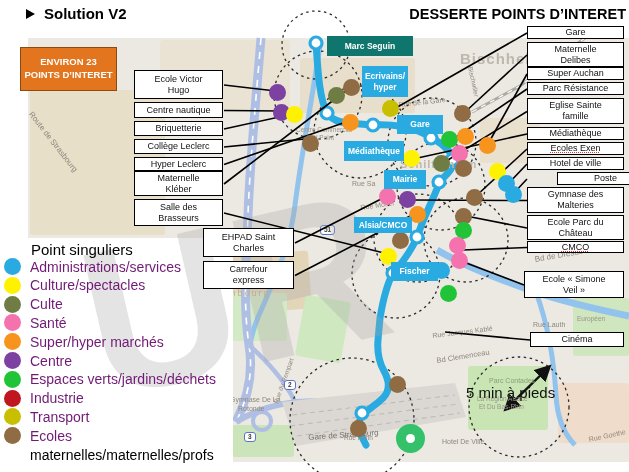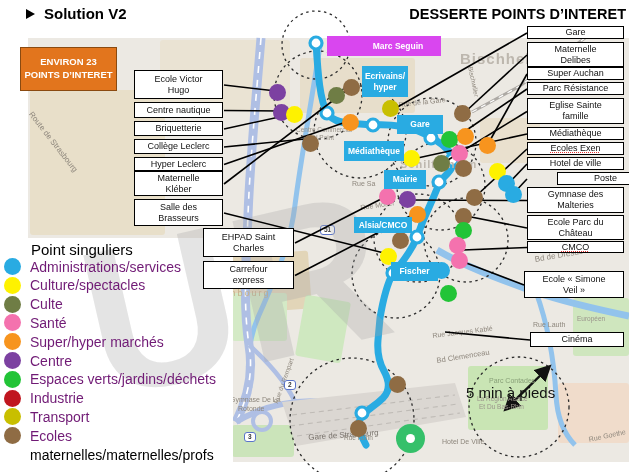--- a/index.html
+++ b/index.html
@@ -208,21 +208,21 @@
       <div class="poi" style="left: 450.5px; top: 251.5px; background: rgb(244, 114, 174);"></div>
       <div class="poi" style="left: 432.5px; top: 261.5px; background: rgb(41, 171, 226);"></div>
       <div class="poi" style="left: 391.5px; top: 231.5px; background: rgb(143, 108, 68);"></div>
       <div class="poi" style="left: 379.5px; top: 247.5px; background: rgb(254, 242, 0);"></div>
       <div class="poi" style="left: 439.5px; top: 284.5px; background: rgb(34, 196, 55);"></div>
       <div class="poi" style="left: 388.5px; top: 375.5px; background: rgb(143, 108, 68);"></div>
       <div class="poi" style="left: 349.5px; top: 419.5px; background: rgb(143, 108, 68);"></div>
     </div>
 
   <div id="stations">
-      <div class="station" style="left: 327px; top: 36px; width: 86px; height: 20px; background: #d946ef; padding-left: 28px;">Marc Seguin</div>
+      <div class="station" style="left: 327px; top: 36px; width: 86px; height: 20px; background: #0f766e;">Marc Seguin</div>
       <div class="station" style="left: 362px; top: 66px; width: 46px; height: 31px; background: rgb(41, 171, 226);">Ecrivains/
 hyper</div>
       <div class="station" style="left: 397px; top: 115px; width: 46px; height: 19px; background: rgb(41, 171, 226);">Gare</div>
       <div class="station" style="left: 344px; top: 141px; width: 60px; height: 20px; background: rgb(41, 171, 226);">Médiathèque</div>
       <div class="station" style="left: 384px; top: 170px; width: 42px; height: 19px; background: rgb(41, 171, 226);">Mairie</div>
       <div class="station" style="left: 354px; top: 217px; width: 58px; height: 16px; background: rgb(41, 171, 226);">Alsia/CMCO</div>
       <div class="station" style="left: 391px; top: 262px; width: 47px; height: 19px; background: rgb(41, 171, 226);">Fischer</div>
     </div>
 
   <div id="plabels">

